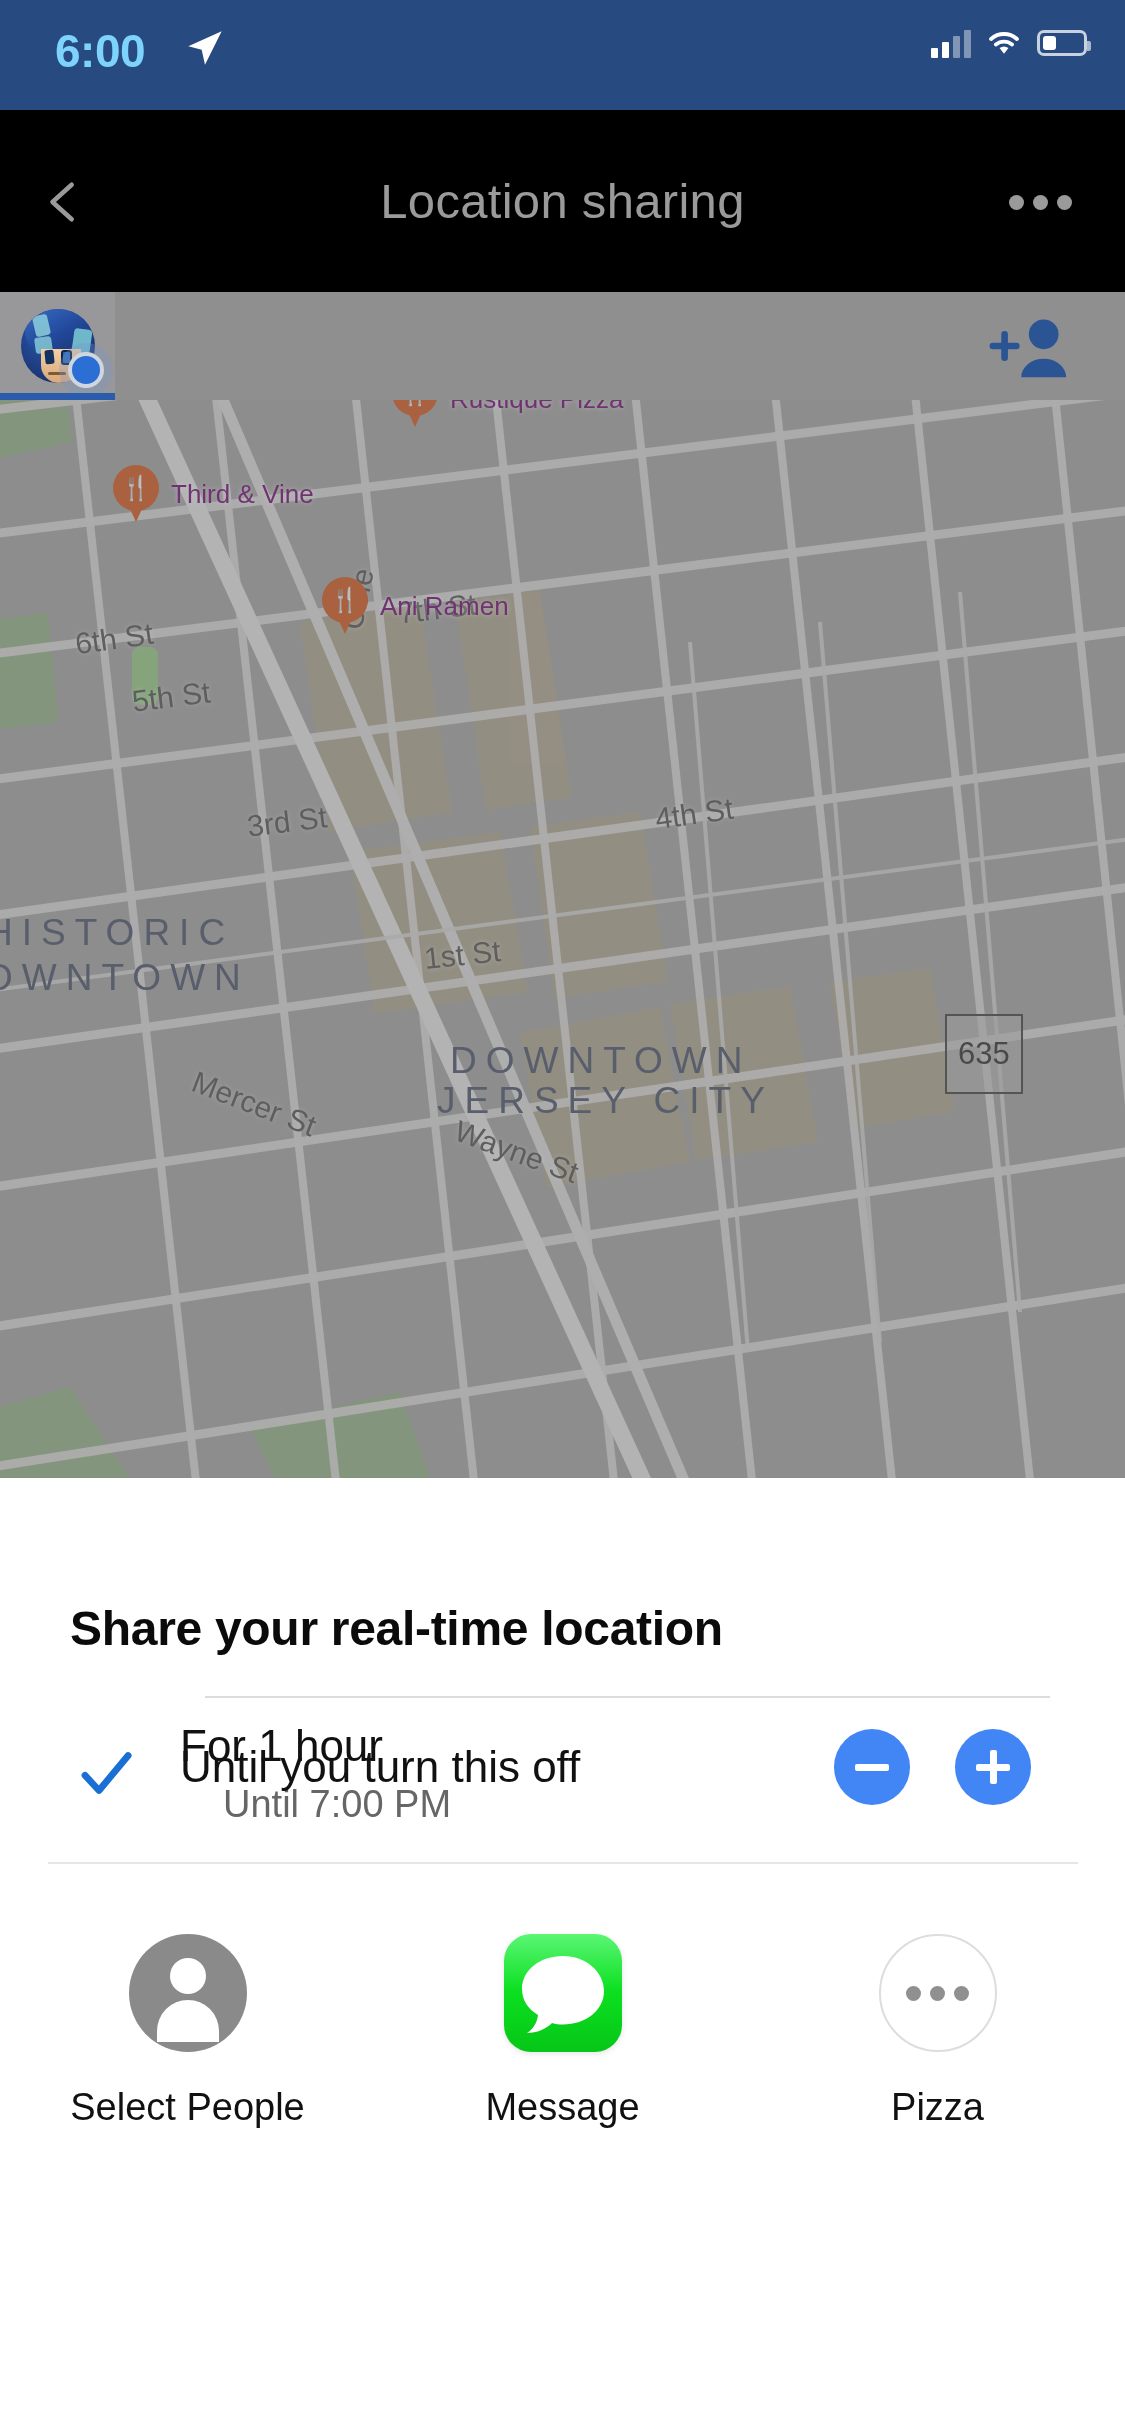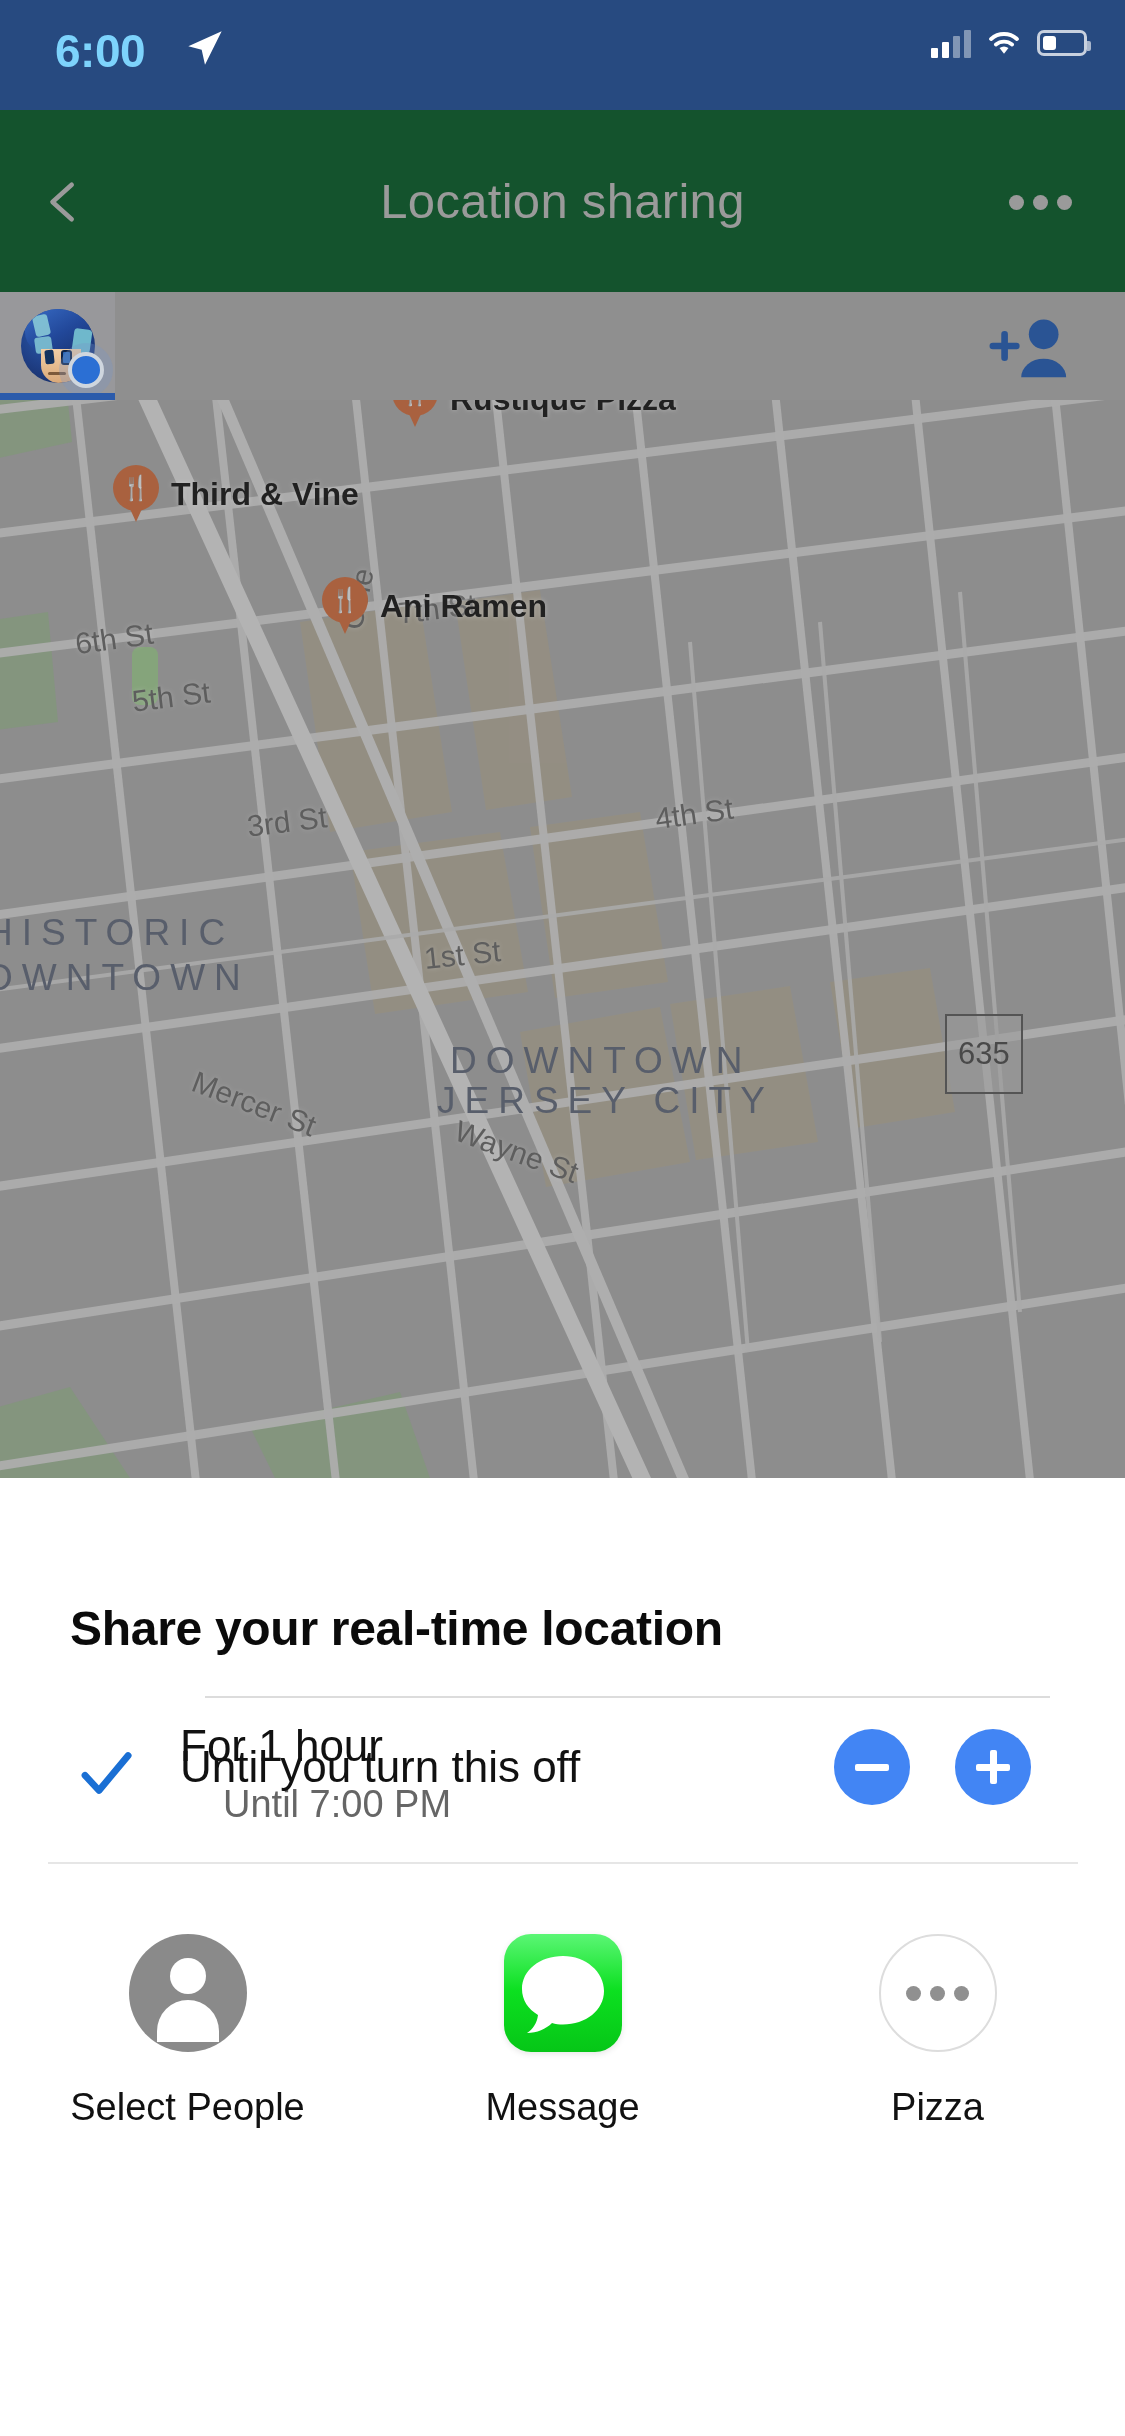--- a/index.html
+++ b/index.html
@@ -42,21 +42,21 @@
     background:rgba(255,255,255,.6); border-radius:0 2px 2px 0;
   }
   .batt b{
     display:block; position:absolute; left:3px; top:3px; bottom:3px;
     width:30%; background:#fff; border-radius:3px;
   }
 
   
   #nav-bar{
     position:absolute; left:0; top:110px; width:1125px; height:182px;
-    background:#14532d; z-index:35;
+    background:#000000; z-index:35;
   }
   #nav-back{
     position:absolute; left:20px; top:48px; width:88px; height:88px;
     display:flex; align-items:center; justify-content:center;
   }
   #nav-back svg{ width:46px; height:46px; }
   #nav-title{
     position:absolute; left:0; top:0; width:1125px; height:182px;
     display:flex; align-items:center; justify-content:center;
     font-size:49px; color:#9a9a9a; font-weight:400; letter-spacing:.3px;
@@ -149,23 +149,22 @@
   .poi .pin .tip{
     position:absolute; left:13px; top:35px; width:20px; height:22px;
     background:#c35c2c; clip-path:polygon(0 0,100% 0,50% 100%);
   }
   .poi .pin .glyph{
     position:absolute; left:0; top:0; width:46px; height:46px;
     display:flex; align-items:center; justify-content:center;
     color:#fff; font-size:24px; line-height:1;
   }
   .poi .lbl{
-    font-size:32px; color:#000000; white-space:nowrap;
+    font-size:26px; color:#701a75; white-space:nowrap;
     text-shadow:0 0 5px rgba(255,255,255,.55);
-    font-weight:bold;
   }
   .street{
     position:absolute; font-size:30px; color:#585858; white-space:nowrap; z-index:15;
     text-shadow:0 0 5px rgba(255,255,255,.35);
   }
   .area-lbl{
     position:absolute; font-size:37px; color:#50586b; letter-spacing:9px;
     font-weight:500; white-space:nowrap; z-index:15;
   }
   #shield-635{

